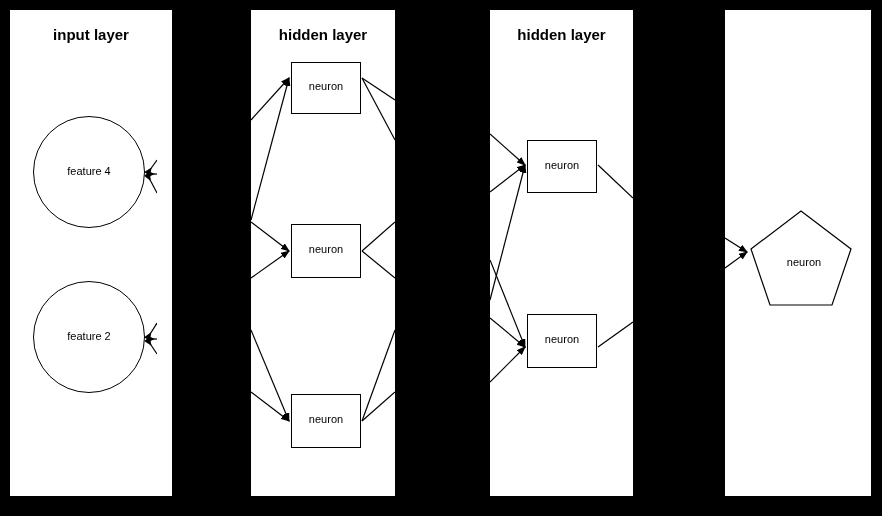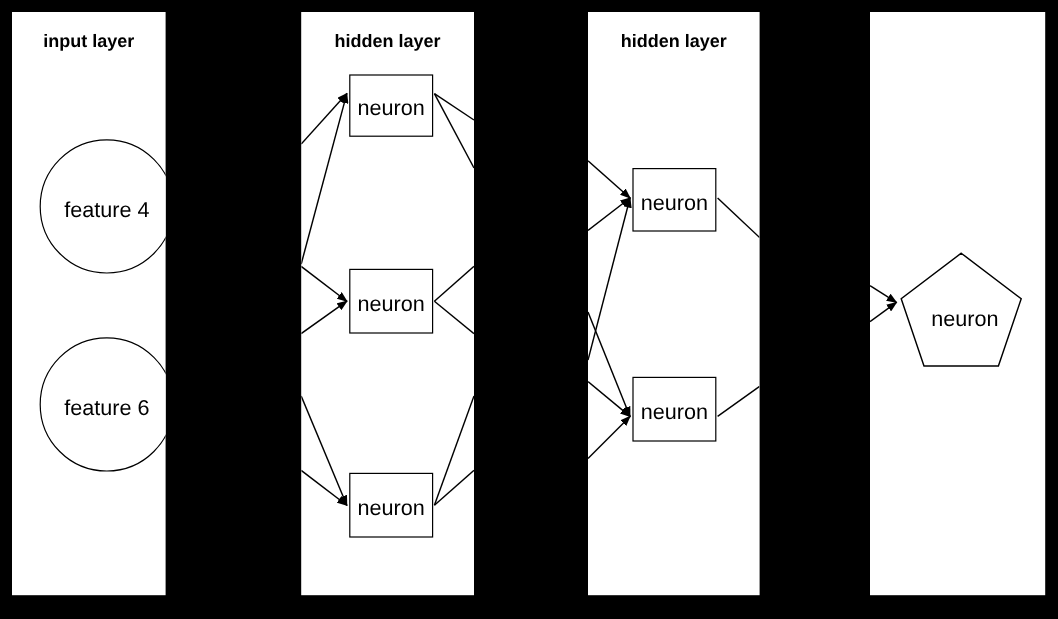--- a/index.html
+++ b/index.html
@@ -33,21 +33,21 @@
     letter-spacing: 0px;
   }
   .edges {
     position: absolute;
     left: 0;
     top: 0;
   }
   .node-label {
     position: absolute;
     font-family: "Liberation Sans", sans-serif;
-    font-size: 18px;
+    font-size: 11px;
     color: #000000;
     text-align: center;
     white-space: nowrap;
     pointer-events: none;
   }
   .neuron-box {
     position: absolute;
     background: #ffffff;
     border: 1.4px solid #000000;
     box-sizing: border-box;
@@ -61,21 +61,21 @@
   }
   .pentagon-wrap {
     position: absolute;
   }
 </style>
 </head>
 <body>
 
 <div id="canvas">
 
-  <div class="layer-panel" id="panel-input" style="left:10px; top:10px; width:128px; height:486px;">
+  <div class="layer-panel" id="panel-input" style="left:10px; top:10px; width:162px; height:486px;">
     <div class="layer-title">input layer</div>
 
     <svg class="edges" width="147" height="486">
       <defs>
         <marker id="arrL" markerWidth="9" markerHeight="7" refX="8" refY="3.5" orient="auto" markerUnits="userSpaceOnUse">
           <path d="M8,0 L8,7 L0,3.5 z" fill="#000000"></path>
         </marker>
       </defs>
       <g stroke="#000000" stroke-width="1.2" fill="none">
 
@@ -86,21 +86,21 @@
         <line x1="147" y1="313" x2="137" y2="329" marker-end="url(#arrL)"></line>
         <line x1="147" y1="329" x2="137" y2="329" marker-end="url(#arrL)"></line>
         <line x1="147" y1="344" x2="137" y2="329" marker-end="url(#arrL)"></line>
       </g>
     </svg>
 
     <div class="feature-circle" style="left:23px; top:106px; width:112px; height:112px;"></div>
     <div class="node-label" style="left:23px; top:155px; width:112px;">feature 4</div>
 
     <div class="feature-circle" style="left:23px; top:271px; width:112px; height:112px;"></div>
-    <div class="node-label" style="left:23px; top:320px; width:112px;">feature 6</div>
+    <div class="node-label" style="left:23px; top:320px; width:112px;">feature 2</div>
   </div>
 
   <div class="layer-panel" id="panel-hidden-1" style="left:251px; top:10px; width:144px; height:486px;">
     <div class="layer-title">hidden layer</div>
 
     <svg class="edges" width="144" height="486">
       <defs>
         <marker id="arrR1" markerWidth="9" markerHeight="7" refX="8" refY="3.5" orient="auto" markerUnits="userSpaceOnUse">
           <path d="M0,0 L9,3.5 L0,7 z" fill="#000000"></path>
         </marker>

